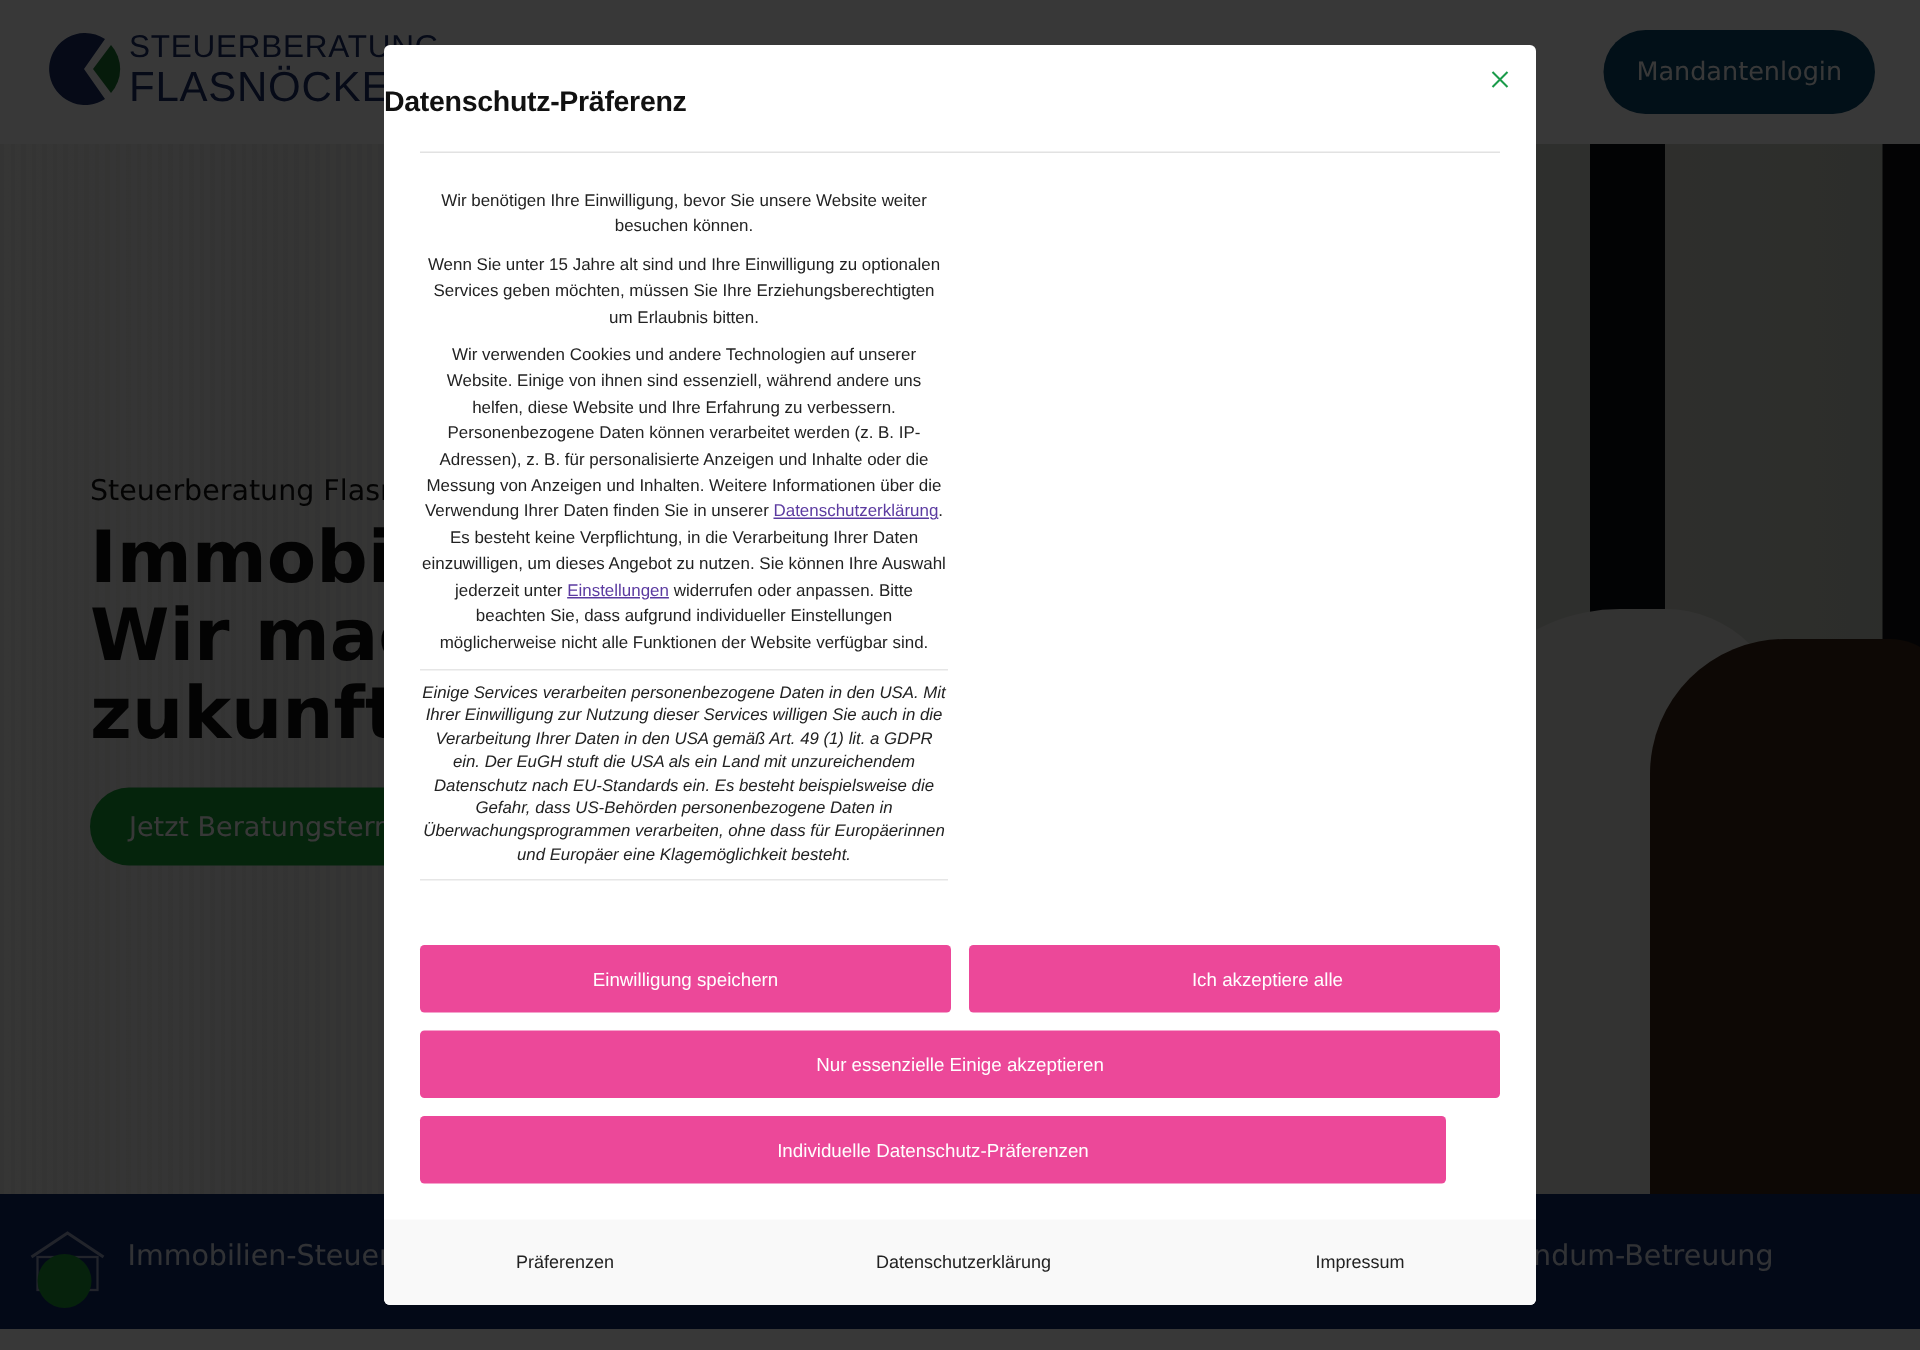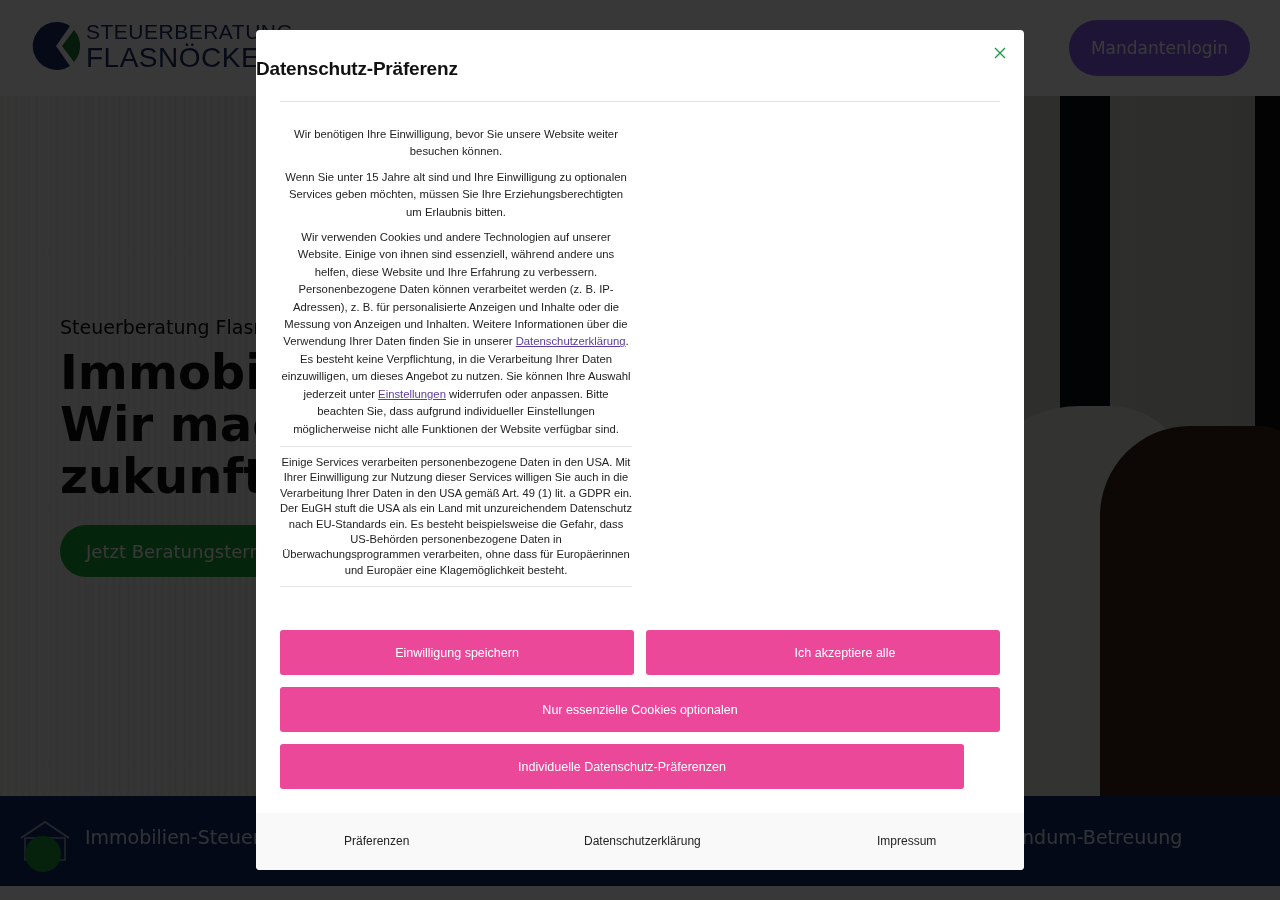--- a/index.html
+++ b/index.html
@@ -6,21 +6,21 @@
   html, body { width: 1280px; height: 900px; overflow: hidden; }
   body { font-family: "Liberation Sans", sans-serif; background: #333; position: relative; }
 
   
   .site-header { position: absolute; left: 0; top: 0; width: 1280px; height: 96px; background: #ffffff; }
   .logo { position: absolute; left: 30px; top: 20px; display: flex; align-items: center; }
   .logo-mark { width: 52px; height: 52px; position: relative; }
   .logo-text { margin-left: 4px; color: #1b2f6b; line-height: 1; }
   .logo-line1 { font-size: 21px; letter-spacing: 0.5px; }
   .logo-line2 { font-size: 28px; letter-spacing: 0.5px; margin-top: 2px; }
-  .header-login { position: absolute; left: 1069px; top: 20px; width: 181px; height: 56px; border-radius: 28px; background: #8b5cf6; color: #fff; font-size: 17px; display: flex; align-items: center; justify-content: center; border: none; font-family: "DejaVu Sans", sans-serif; }
+  .header-login { position: absolute; left: 1069px; top: 20px; width: 181px; height: 56px; border-radius: 28px; background: #0c4a6e; color: #fff; font-size: 17px; display: flex; align-items: center; justify-content: center; border: none; font-family: "DejaVu Sans", sans-serif; }
   .header-misc { position: absolute; left: 1015px; top: 34px; width: 14px; height: 20px; color: #111; font-size: 18px; font-weight: bold; }
 
   .hero { position: absolute; left: 0; top: 96px; width: 1280px; height: 700px; background: linear-gradient(90deg, #f3f3f1 0%, #ececea 40%, #d9dcd5 70%, #c8ccc0 100%); overflow: hidden; }
   .hero-stripes { position: absolute; left: 0; top: 0; width: 420px; height: 700px; background: repeating-linear-gradient(90deg, rgba(0,0,0,0.03) 0 3px, rgba(255,255,255,0.0) 3px 7px); }
   .hero-window { position: absolute; left: 1060px; top: 0; width: 50px; height: 420px; background: #0c0f14; }
   .hero-window2 { position: absolute; left: 1255px; top: 0; width: 25px; height: 700px; background: #0e1116; }
   .hero-shirt { position: absolute; left: 960px; top: 310px; width: 230px; height: 420px; background: #e8e8e4; border-radius: 120px 80px 0 0; }
   .hero-arm { position: absolute; left: 1100px; top: 330px; width: 200px; height: 400px; background: #3c2617; border-radius: 90px 40px 0 0; }
   .hero-kicker { position: absolute; left: 60px; top: 220px; font-size: 19px; color: #111; font-family: "DejaVu Sans", sans-serif; }
   .hero-title { position: absolute; left: 60px; top: 250px; font-size: 48px; line-height: 52px; color: #111; font-family: "DejaVu Sans", sans-serif; white-space: pre; }
@@ -37,21 +37,21 @@
   
   .modal { position: absolute; left: 256px; top: 30px; width: 768px; height: 840px; background: #fff; border-radius: 4px; overflow: hidden; }
   .modal-close { position: absolute; left: 735px; top: 14px; width: 18px; height: 18px; color: #1a9b4a; font-size: 16px; display: flex; align-items: center; justify-content: center; cursor: pointer; background: none; border: none; }
   .modal-title { position: absolute; left: 0; top: 28px; width: 768px; font-size: 19px; font-weight: bold; color: #111; letter-spacing: -0.2px; }
   .modal-rule { position: absolute; left: 24px; top: 71px; width: 720px; height: 1px; background: #e2e2e2; }
 
   .modal-body { position: absolute; left: 24px; top: 96px; width: 352px; font-size: 11.3px; line-height: 17.4px; color: #222; }
   .modal-body p { margin-bottom: 8px; text-align: center; }
   .modal-body a { color: #5b3aa0; text-decoration: underline; }
   .body-sep { height: 1px; background: #e6e6e6; margin: 8px 0 8px 0; }
-  .us-para { font-size: 11.2px; line-height: 15.4px; }
+  .us-para { font-size: 11.2px; line-height: 15.4px; font-style: italic; }
 
   .btn { position: absolute; height: 45px; background: #ec4899; color: #fff; font-size: 12.5px; font-weight: normal; border: none; border-radius: 3px; display: flex; align-items: center; justify-content: center; cursor: pointer; }
   .btn-save { left: 24px; top: 600px; width: 354px; }
   .btn-accept { left: 390px; top: 600px; width: 354px; padding-left: 44px; }
   .btn-essential { left: 24px; top: 657px; width: 720px; }
   .btn-individual { left: 24px; top: 714px; width: 684px; }
 
   .modal-footer { position: absolute; left: 0; top: 783px; width: 768px; height: 57px; background: #f9f9f9; display: flex; align-items: center; padding-left: 44px; }
   .footer-link { font-size: 12px; color: #222; text-decoration: none; position: absolute; top: 21px; }
   .fl-1 { left: 88px; }
@@ -115,21 +115,21 @@
     <p>Wir benötigen Ihre Einwilligung, bevor Sie unsere Website weiter besuchen können.</p>
     <p>Wenn Sie unter 15 Jahre alt sind und Ihre Einwilligung zu optionalen Services geben möchten, müssen Sie Ihre Erziehungsberechtigten um Erlaubnis bitten.</p>
     <p><span>Wir verwenden Cookies und andere Technologien auf unserer Website. Einige von ihnen sind essenziell, während andere uns helfen, diese Website und Ihre Erfahrung zu verbessern. Personenbezogene Daten können verarbeitet werden (z. B. IP-Adressen), z. B. für personalisierte Anzeigen und Inhalte oder die Messung von Anzeigen und Inhalten. Weitere Informationen über die Verwendung Ihrer Daten finden Sie in unserer </span><a href="#">Datenschutzerklärung</a><span>. Es besteht keine Verpflichtung, in die Verarbeitung Ihrer Daten einzuwilligen, um dieses Angebot zu nutzen. Sie können Ihre Auswahl jederzeit unter </span><a href="#">Einstellungen</a><span> widerrufen oder anpassen. Bitte beachten Sie, dass aufgrund individueller Einstellungen möglicherweise nicht alle Funktionen der Website verfügbar sind.</span></p>
     <div class="body-sep"></div>
     <p class="us-para">Einige Services verarbeiten personenbezogene Daten in den USA. Mit Ihrer Einwilligung zur Nutzung dieser Services willigen Sie auch in die Verarbeitung Ihrer Daten in den USA gemäß Art. 49 (1) lit. a GDPR ein. Der EuGH stuft die USA als ein Land mit unzureichendem Datenschutz nach EU-Standards ein. Es besteht beispielsweise die Gefahr, dass US-Behörden personenbezogene Daten in Überwachungsprogrammen verarbeiten, ohne dass für Europäerinnen und Europäer eine Klagemöglichkeit besteht.</p>
     <div class="body-sep"></div>
   </div>
 
   <button class="btn btn-save">Einwilligung speichern</button>
   <button class="btn btn-accept">Ich akzeptiere alle</button>
-  <button class="btn btn-essential">Nur essenzielle Cookies optionalen</button>
+  <button class="btn btn-essential">Nur essenzielle Einige akzeptieren</button>
   <button class="btn btn-individual">Individuelle Datenschutz-Präferenzen</button>
 
   <div class="modal-footer">
     <a href="#" class="footer-link fl-1">Präferenzen</a>
     <a href="#" class="footer-link fl-2">Datenschutzerklärung</a>
     <a href="#" class="footer-link fl-3">Impressum</a>
   </div>
 </div>
 
 </body></html>

